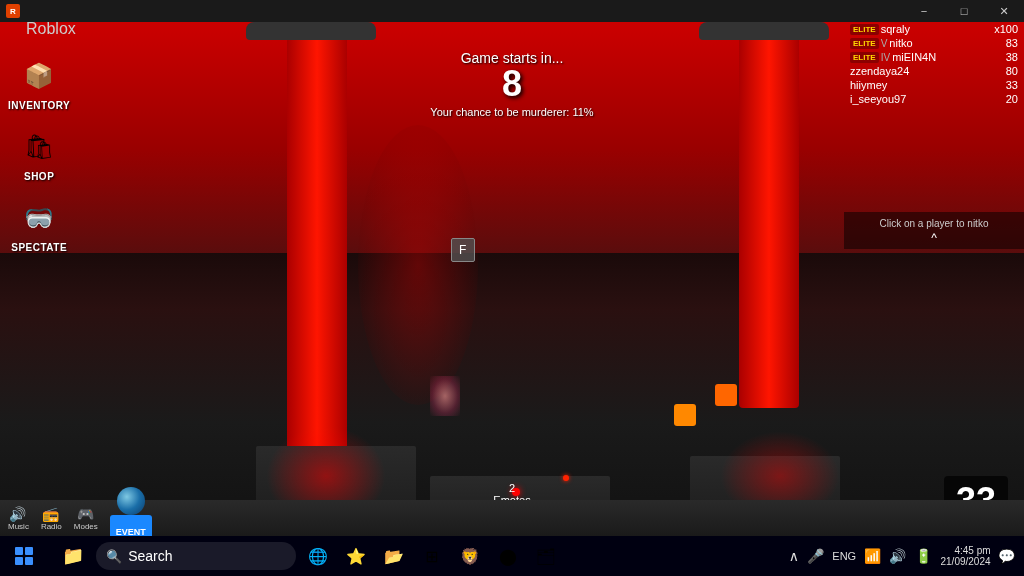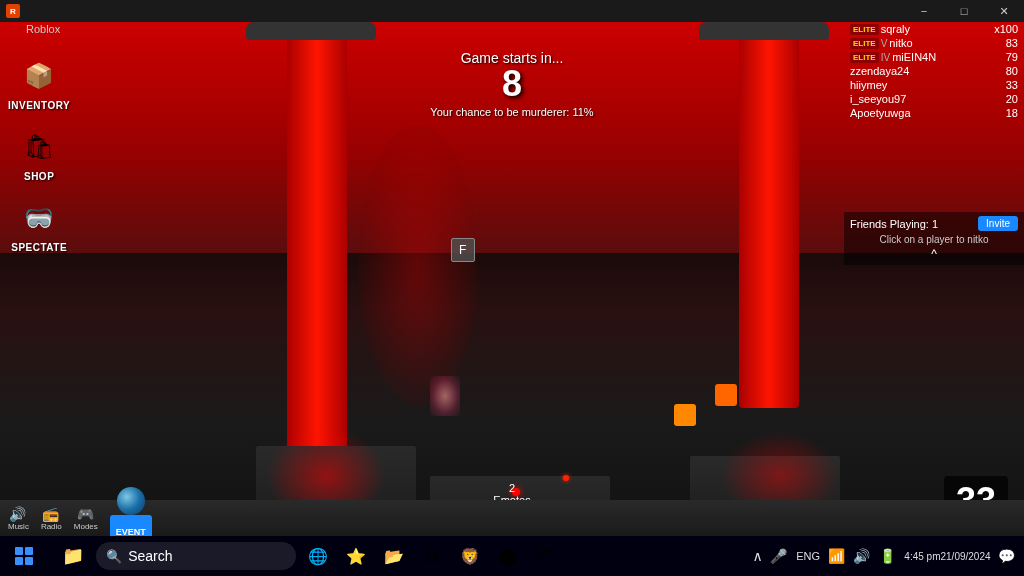--- a/index.html
+++ b/index.html
@@ -30,21 +30,21 @@
       padding-left: 6px;
     }
     #title-bar-left .app-icon {
       width: 14px; height: 14px;
       background: #e04000;
       border-radius: 2px;
       display: flex; align-items: center; justify-content: center;
       font-size: 8px; color: #fff; font-weight: bold;
     }
     #title-bar-title {
-      font-size: 11px;
+      font-size: 16px;
       color: #ccc;
       margin-top: 36px;
     }
     #title-bar-controls {
       display: flex;
     }
     .title-btn {
       width: 40px; height: 22px;
       display: flex; align-items: center; justify-content: center;
       font-size: 11px; color: #ccc; cursor: pointer;
@@ -340,21 +340,21 @@
       gap: 8px;
       padding-right: 8px;
     }
     .taskbar-icon {
       font-size: 14px;
       color: #ddd;
       cursor: pointer;
     }
     .taskbar-time {
       display: flex;
-      flex-direction: row;
+      flex-direction: column;
       align-items: flex-end;
       font-size: 10px;
       color: #ddd;
     }
     #taskbar-pinned {
       display: flex;
       align-items: center;
       gap: 2px;
       margin-left: 8px;
     }
@@ -490,44 +490,36 @@
       <div class="leaderboard-row">
         <span class="elite-badge">ELITE</span>
         <span class="roman-badge">V</span>
         <span class="player-name">nitko</span>
         <span class="player-score">83</span>
       </div>
       <div class="leaderboard-row">
         <span class="elite-badge">ELITE</span>
         <span class="roman-badge">IV</span>
         <span class="player-name">miEIN4N</span>
-        <span class="player-score">79</span>
+        <span class="player-score">38</span>
       </div>
       <div class="leaderboard-row">
         <span class="player-name">zzendaya24</span>
         <span class="player-score">80</span>
       </div>
       <div class="leaderboard-row">
         <span class="player-name">hiiymey</span>
         <span class="player-score">33</span>
       </div>
       <div class="leaderboard-row">
         <span class="player-name">i_seeyou97</span>
         <span class="player-score">20</span>
       </div>
-      <div class="leaderboard-row">
-        <span class="player-name">Apoetyuwga</span>
-        <span class="player-score">18</span>
-      </div>
 
       <div id="friends-trade-section">
-        <div class="friends-row">
-          <span>Friends Playing: <span>1</span></span>
-          <div class="invite-btn">Invite</div>
-        </div>
         <div class="click-trade-text">Click on a player to nitko</div>
         <div class="arrow-up">^</div>
       </div>
     </div>
 
     <div id="emotes-section">
       <div class="emotes-number">2</div>
       <div class="emotes-label">Emotes</div>
     </div>
 

